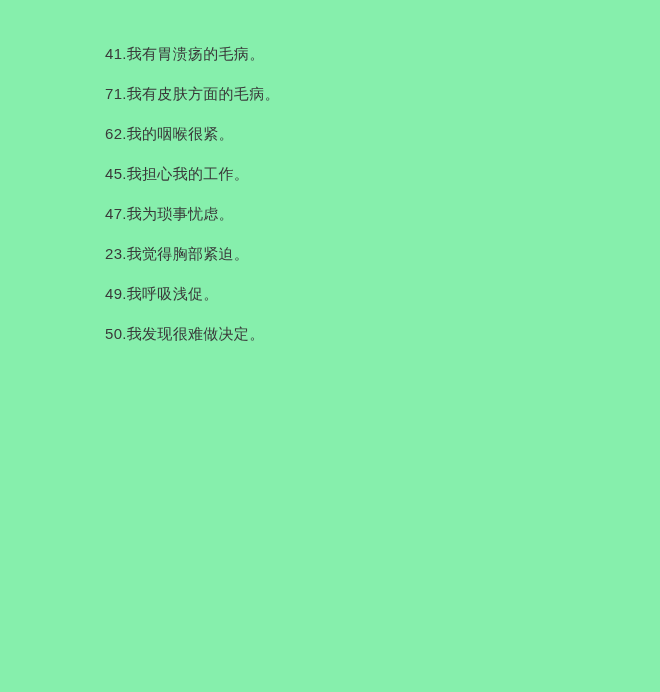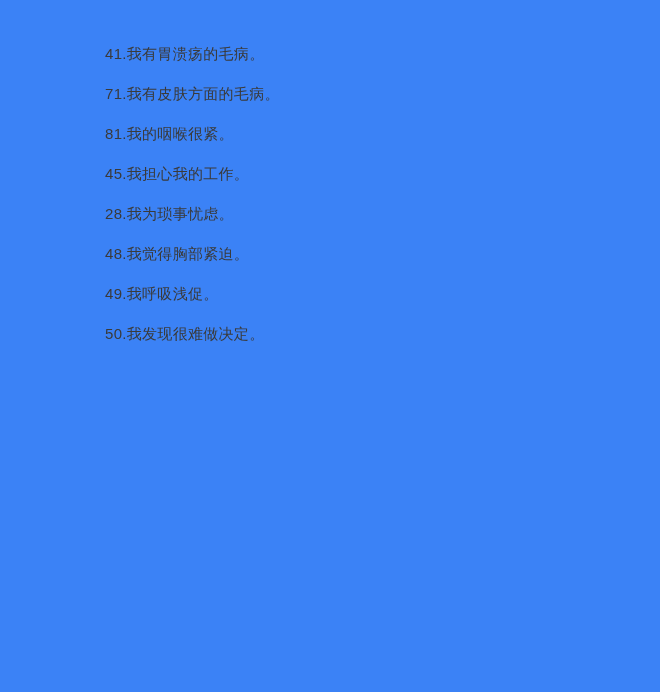--- a/index.html
+++ b/index.html
@@ -10,21 +10,21 @@
     width: 660px;
     height: 692px;
     background: #ffffff;
     font-family: "Liberation Sans", "DejaVu Sans", sans-serif;
     overflow: hidden;
   }
   .page {
     position: relative;
     width: 660px;
     height: 692px;
-    background: #3b82f6;
+    background: #86efac;
   }
   .content {
     position: absolute;
     top: 44px;
     left: 105px;
     right: 40px;
   }
   .item {
     margin: 0 0 20px 0;
     font-size: 15px;
@@ -34,20 +34,20 @@
     white-space: nowrap;
   }
 </style>
 </head>
 <body>
 
 <div class="page">
   <div class="content">
     <p class="item">41.我有胃溃疡的毛病。</p>
     <p class="item">71.我有皮肤方面的毛病。</p>
-    <p class="item">81.我的咽喉很紧。</p>
+    <p class="item">62.我的咽喉很紧。</p>
     <p class="item">45.我担心我的工作。</p>
-    <p class="item">28.我为琐事忧虑。</p>
-    <p class="item">48.我觉得胸部紧迫。</p>
+    <p class="item">47.我为琐事忧虑。</p>
+    <p class="item">23.我觉得胸部紧迫。</p>
     <p class="item">49.我呼吸浅促。</p>
     <p class="item">50.我发现很难做决定。</p>
   </div>
 </div>
 
 </body></html>

